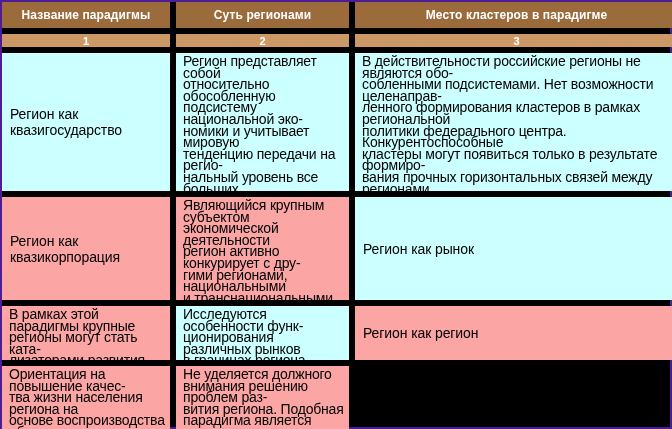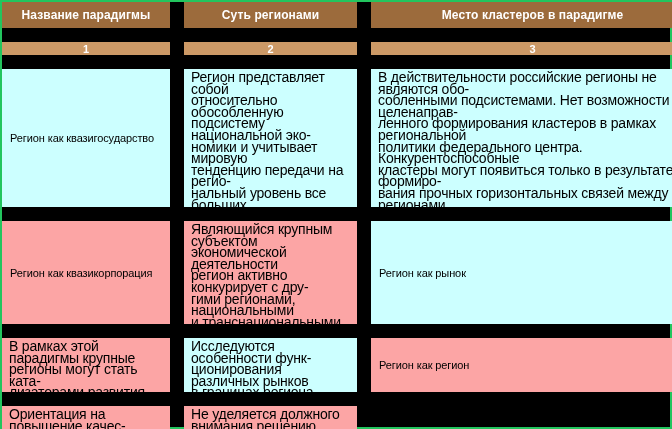--- a/index.html
+++ b/index.html
@@ -11,23 +11,23 @@
     width: 672px;
     height: 429px;
     font-family: "Liberation Sans", sans-serif;
     position: relative;
     overflow: hidden;
   }
   .paradigm-table {
     display: grid;
     grid-template-columns: 168px 173px 323px;
     grid-template-rows: 26px 13px 138px 103px 54px 81px;
-    gap: 14px;
+    gap: 6px;
     background: #000000;
-    border: 2px solid #22c55e;
+    border: 2px solid #4c1d95;
     width: 672px;
     height: 429px;
     box-sizing: border-box;
   }
   .cell {
     box-sizing: border-box;
     overflow: hidden;
   }
   .hdr {
     background: #9C6B3C;
@@ -48,21 +48,21 @@
     display: flex;
     align-items: center;
     justify-content: center;
   }
   .row-cyan { background: #CCFFFF; }
   .row-gray { background: #fca5a5; }
   .name-cell {
     display: flex;
     align-items: center;
     padding: 2px 6px 2px 8px;
-    font-size: 11px;
+    font-size: 14px;
     color: #000000;
     letter-spacing: -0.1px;
   }
   .text-cell {
     padding: 3px 5px 2px 7px;
     font-size: 14px;
     line-height: 11.6px;
     color: #000000;
     white-space: pre-line;
     letter-spacing: -0.2px;

